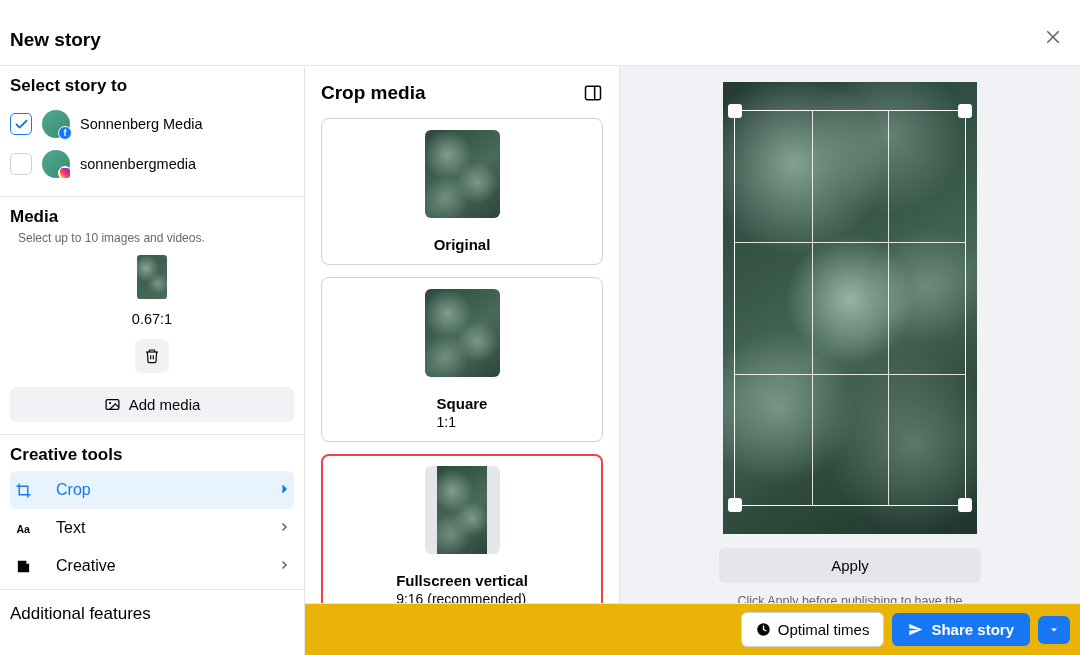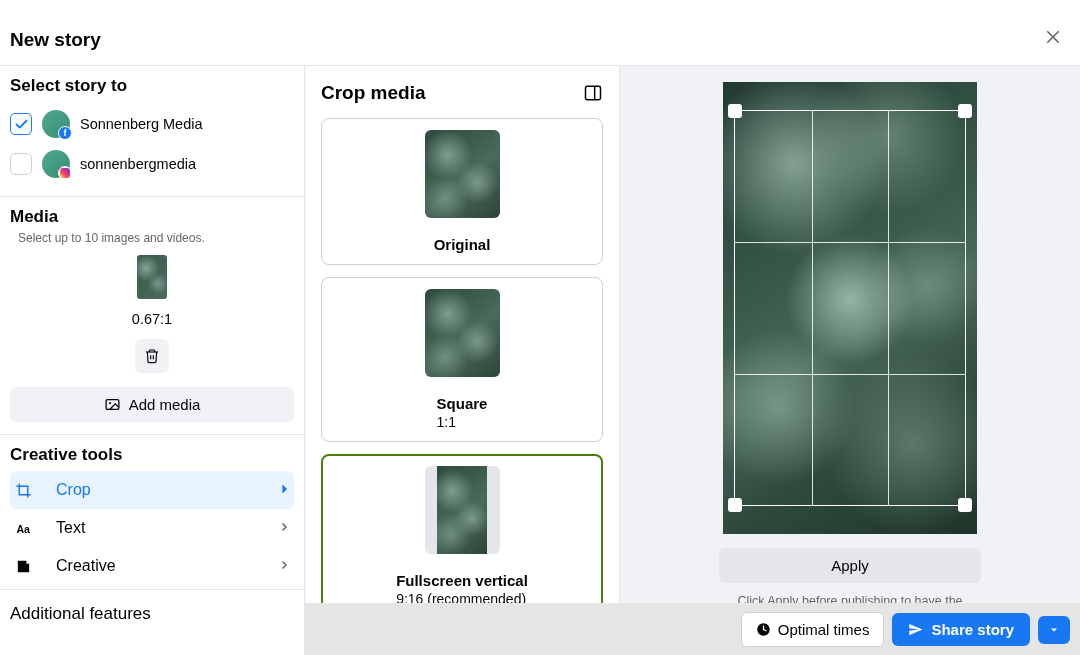--- a/index.html
+++ b/index.html
@@ -47,21 +47,21 @@
 .tool-row svg.stroke-only { fill: none; }
 .section-tools { padding: 10px 10px 4px 10px; border-bottom: 1px solid #e4e6eb; }
 .section-tools h2 { font-size: 17px; font-weight: 700; color: #050505; margin-bottom: 6px; }
 .section-addl { padding: 14px 10px; }
 .section-addl h2 { font-size: 17px; font-weight: 400; }
 
 .crop-panel { width: 315px; background: #fff; border-right: 1px solid #e4e6eb; padding: 16px; }
 .crop-head { display: flex; justify-content: space-between; align-items: center; margin-bottom: 14px; }
 .crop-head h3 { font-size: 19px; font-weight: 700; }
 .crop-opt { display: flex; align-items: center; gap: 18px; border: 1px solid #ced0d4; border-radius: 8px; padding: 11px 13px; margin-bottom: 12px; cursor: pointer; background: #fff; flex-direction: column; }
-.crop-opt.selected { border: 2px solid #4d7c0f; padding: 10px 12px; }
+.crop-opt.selected { border: 2px solid #ef4444; padding: 10px 12px; }
 .crop-thumb { width: 75px; height: 88px; position: relative; overflow: hidden; border-radius: 6px; background: #e4e6eb; display: flex; align-items: center; justify-content: center; flex-shrink: 0; }
 .crop-thumb-inner { background: linear-gradient(140deg, #2d4a3e 0%, #3a5a4a 30%, #4a6a5a 55%, #2d4539 100%); position: relative; overflow: hidden; }
 .crop-thumb-inner::before { content:""; position:absolute; inset:0; background: radial-gradient(circle at 30% 28%, rgba(185,215,200,0.55) 0%, transparent 30%), radial-gradient(circle at 70% 60%, rgba(175,205,190,0.5) 0%, transparent 28%), radial-gradient(circle at 28% 78%, rgba(160,190,175,0.45) 0%, transparent 26%); }
 .ct-orig { width: 75px; height: 88px; }
 .ct-sq { width: 75px; height: 88px; }
 .ct-fv { width: 50px; height: 88px; }
 .crop-text { flex: 1; }
 .crop-text .t1 { font-size: 15px; font-weight: 700; color: #050505; }
 .crop-text .t2 { font-size: 14px; color: #050505; margin-top: 2px; }
 
@@ -81,21 +81,21 @@
 .hline { height: 1px; left: 0; right: 0; }
 .v1 { left: 33.33%; } .v2 { left: 66.66%; }
 .h1 { top: 33.33%; } .h2 { top: 66.66%; }
 .handle { position: absolute; width: 14px; height: 14px; background: #fff; border-radius: 3px; }
 .h-tl { left: -7px; top: -7px; } .h-tr { right: -7px; top: -7px; }
 .h-bl { left: -7px; bottom: -7px; } .h-br { right: -7px; bottom: -7px; }
 
 .apply-btn { width: 262px; background: #e4e6eb; border: none; border-radius: 6px; padding: 9px; margin-top: 14px; font-size: 15px; font-weight: 500; color: #050505; cursor: pointer; }
 .apply-hint { width: 270px; text-align: center; font-size: 12.5px; color: #65676b; margin-top: 10px; line-height: 1.35; }
 
-.footer { position: absolute; bottom: 0; right: 0; left: 305px; background: #e5e5e5; border-top: 1px solid #e4e6eb; padding: 8px 10px; display: flex; justify-content: flex-end; gap: 8px; align-items: center; }
+.footer { position: absolute; bottom: 0; right: 0; left: 305px; background: #eab308; border-top: 1px solid #e4e6eb; padding: 8px 10px; display: flex; justify-content: flex-end; gap: 8px; align-items: center; }
 .btn-optimal { background: #fff; border: 1px solid #ced0d4; border-radius: 6px; padding: 8px 14px; font-size: 15px; color: #050505; font-weight: 500; cursor: pointer; display: flex; align-items: center; gap: 7px; }
 .btn-share { background: #1877f2; color: #fff; border: none; border-radius: 6px; padding: 8px 16px; font-size: 15px; font-weight: 600; cursor: pointer; display: flex; align-items: center; gap: 8px; }
 .btn-drop { background: #1877f2; color: #fff; border: none; border-radius: 6px; padding: 8px 10px; cursor: pointer; display: flex; align-items: center; justify-content: center; }
 </style>
 </head>
 <body>
 
 <div class="header">
   <h1>New story</h1>
   <div class="close-x">

